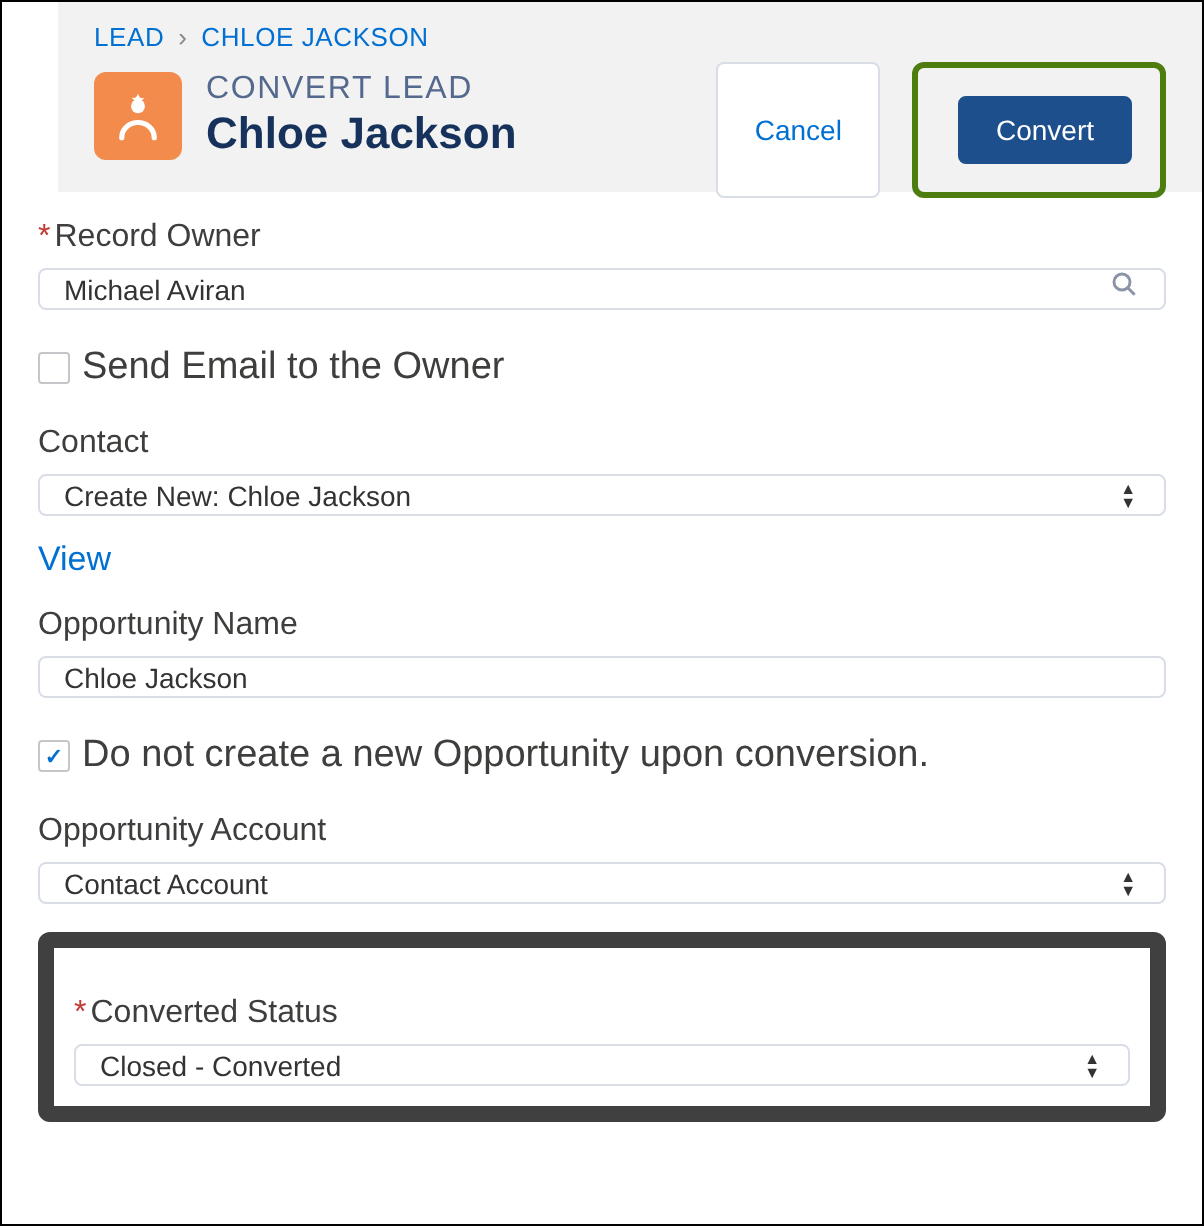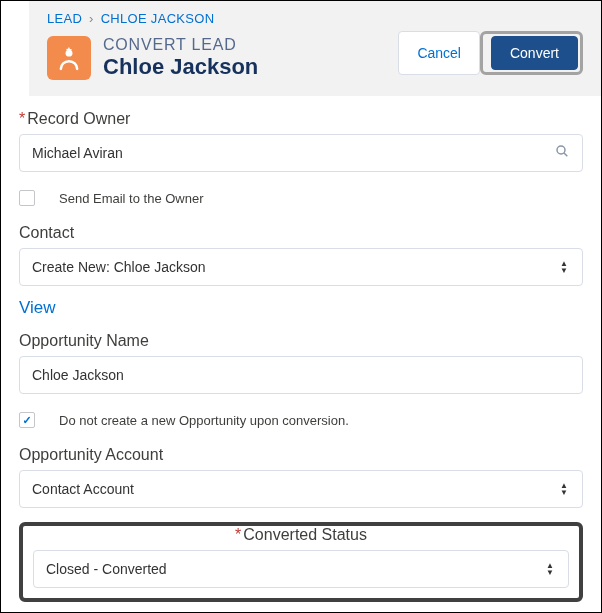--- a/index.html
+++ b/index.html
@@ -52,77 +52,77 @@
     font-size: 22px;
     font-weight: 600;
     color: #16325c;
     line-height: 1.2;
   }
   .buttons {
     position: absolute;
     top: 30px;
     right: 18px;
     display: flex;
-    gap: 0;
+    gap: 16px;
   }
   .btn {
     padding: 8px 18px;
     font-size: 14px;
     border-radius: 4px;
     cursor: pointer;
     border: 1px solid #d8dde6;
     background: #fff;
     color: #0070d2;
   }
   .btn-primary {
     background: #1d4f8c;
     color: #fff;
     border: 1px solid #1d4f8c;
     margin-left: 6px;
   }
   .highlight-convert {
-    border: 3px solid #a3a3a3;
+    border: 3px solid #4d7c0f;
     border-radius: 6px;
-    padding: 2px;
+    padding: 14px;
     display: inline-block;
   }
   .body {
     padding: 14px 18px;
   }
   .field { margin-bottom: 14px; }
   .label {
     font-size: 16px;
     color: #3e3e3c;
     margin-bottom: 6px;
     display: block;
   }
   .req { color: #c23934; margin-right: 2px; }
   .input {
     width: 100%;
-    height: 38px;
+    height: 21px;
     border: 1px solid #d8dde6;
     border-radius: 4px;
     padding: 0 12px;
     font-size: 14px;
     color: #333;
     display: flex;
     align-items: center;
     justify-content: space-between;
     background: #fff;
   }
   .lookup-icon {
     color: #8a94a6;
     font-size: 16px;
   }
   .checkbox-row {
     display: flex;
     align-items: center;
-    gap: 24px;
+    gap: 6px;
     margin-bottom: 18px;
-    font-size: 13px;
+    font-size: 19px;
     color: #3e3e3c;
     margin-top: 18px;
   }
   .checkbox {
     width: 16px;
     height: 16px;
     border: 1px solid #c4c6ca;
     border-radius: 2px;
     display: flex;
     align-items: center;
@@ -145,25 +145,24 @@
   }
   .link {
     color: #0070d2;
     font-size: 17px;
     cursor: pointer;
     margin-top: -6px;
     margin-bottom: 14px;
     display: inline-block;
   }
   .highlight-status {
-    border: 4px solid #404040;
+    border: 8px solid #404040;
     border-radius: 6px;
-    padding: 0 10px 10px 10px;
+    padding: 24px 10px 10px 10px;
     margin-top: 6px;
-    text-align: center;
   }
 </style>
 </head>
 <body>
 
 <div class="header">
   <div class="breadcrumb">
     <span>LEAD</span>
     <span class="sep">›</span>
     <span>CHLOE JACKSON</span>

